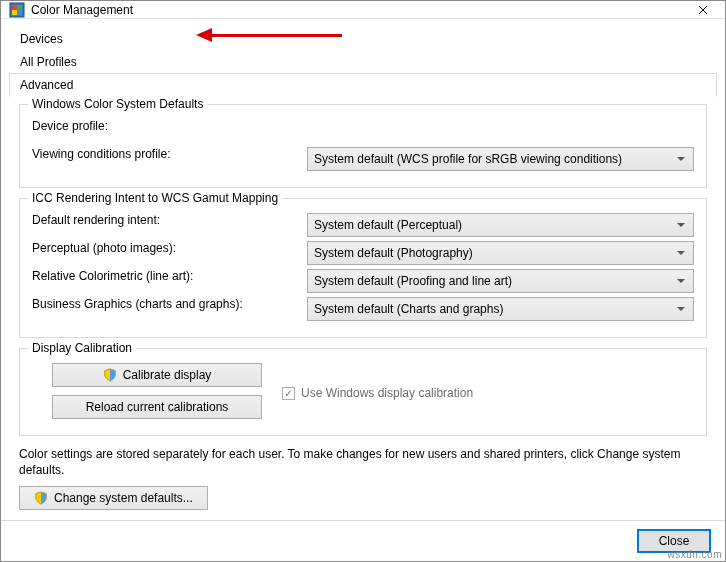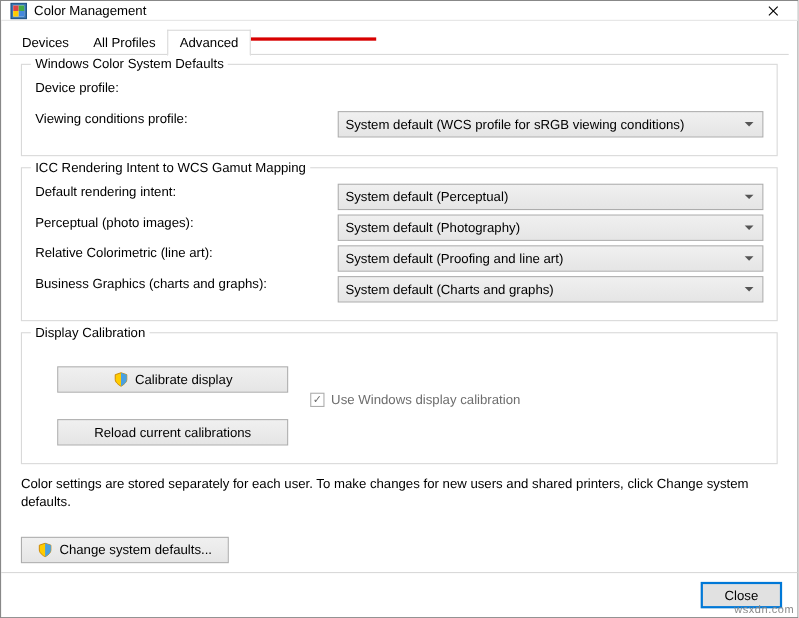--- a/index.html
+++ b/index.html
@@ -2,37 +2,37 @@
 <html><head>
   <meta charset="utf-8">
   <style>
     * { box-sizing: border-box; font-family: "Segoe UI", Tahoma, sans-serif; }
     body { margin: 0; background: #fff; width: 726px; height: 562px; overflow: hidden; }
     .window { border: 1px solid #888; width: 726px; height: 562px; display: flex; flex-direction: column; }
     .titlebar { height: 18px; display: flex; align-items: center; background: #fff; border-bottom: 1px solid #e5e5e5; }
     .titlebar-icon { width: 16px; height: 16px; margin: 0 6px 0 8px; }
     .titlebar-title { font-size: 12px; flex: 1; }
     .close-btn { width: 45px; height: 30px; display: flex; align-items: center; justify-content: center; font-size: 14px; }
-    .tabs { display: flex; padding: 8px 8px 0 8px; position: relative; }
+    .tabs { display: flex; padding: 8px 8px 0 8px; position: relative; flex-direction: column; }
     .tab { font-size: 12px; padding: 4px 10px; border: 1px solid transparent; border-bottom: none; position: relative; z-index: 1; }
     .tab.active { border-color: #d9d9d9; background: #fff; border-bottom: 1px solid #fff; margin-bottom: -1px; z-index: 3; }
     .tab-line { position: absolute; left: 8px; right: 8px; bottom: 0; height: 1px; background: #d9d9d9; z-index: 2; }
     .arrow { position: absolute; left: 195px; top: 9px; display: flex; align-items: center; }
     .arrow-line { width: 130px; height: 3px; background: #d80000; }
     .arrow-head { width: 0; height: 0; border-top: 7px solid transparent; border-bottom: 7px solid transparent; border-right: 16px solid #d80000; }
     .content { flex: 1; padding: 8px 18px 8px 18px; overflow: hidden; }
     .fieldset { border: 1px solid #d9d9d9; margin: 0 0 10px 0; padding: 10px 12px 12px 12px; position: relative; }
     .legend { position: absolute; top: -8px; left: 8px; background: #fff; padding: 0 4px; font-size: 12px; }
     .row { display: flex; align-items: flex-start; margin: 4px 0; min-height: 24px; }
     .label { font-size: 12px; width: 275px; }
     .select { flex: 1; height: 24px; border: 1px solid #adadad; background: linear-gradient(#f0f0f0,#e5e5e5); font-size: 12px; padding: 0 24px 0 6px; position: relative; display: flex; align-items: center; }
     .select::after { content: ""; position: absolute; right: 8px; top: 50%; margin-top: -2px; width: 0; height: 0; border-left: 4px solid transparent; border-right: 4px solid transparent; border-top: 4px solid #555; }
     .calib-body { display: flex; gap: 20px; }
     .calib-left { width: 230px; display: flex; flex-direction: column; gap: 8px; padding: 4px 0 4px 20px; }
-    .btn { height: 24px; border: 1px solid #adadad; background: linear-gradient(#f0f0f0,#e5e5e5); font-size: 12px; display: inline-flex; align-items: center; justify-content: center; padding: 0 14px; gap: 6px; margin-top: 16px; }
+    .btn { height: 24px; border: 1px solid #adadad; background: linear-gradient(#f0f0f0,#e5e5e5); font-size: 12px; display: inline-flex; align-items: center; justify-content: center; padding: 0 14px; gap: 6px; }
     .checkbox-row { display: flex; align-items: center; gap: 6px; font-size: 12px; color: #6d6d6d; padding-top: 4px; }
     .checkbox { width: 13px; height: 13px; border: 1px solid #adadad; display: inline-flex; align-items: center; justify-content: center; color: #6d6d6d; font-size: 10px; }
     .footer-text { font-size: 12px; margin: 6px 0 8px 0; line-height: 1.35; }
     .bottom-bar { border-top: 1px solid #d9d9d9; padding: 8px 14px; display: flex; justify-content: flex-end; }
     .close-action { height: 24px; min-width: 74px; border: 2px solid #0078d7; background: #e1e1e1; font-size: 12px; display: inline-flex; align-items: center; justify-content: center; }
     .watermark { position: absolute; right: 4px; bottom: 2px; font-size: 10px; color: #888; letter-spacing: .5px; }
     .shield { width: 14px; height: 14px; }
   </style>
 </head>
 <body>

